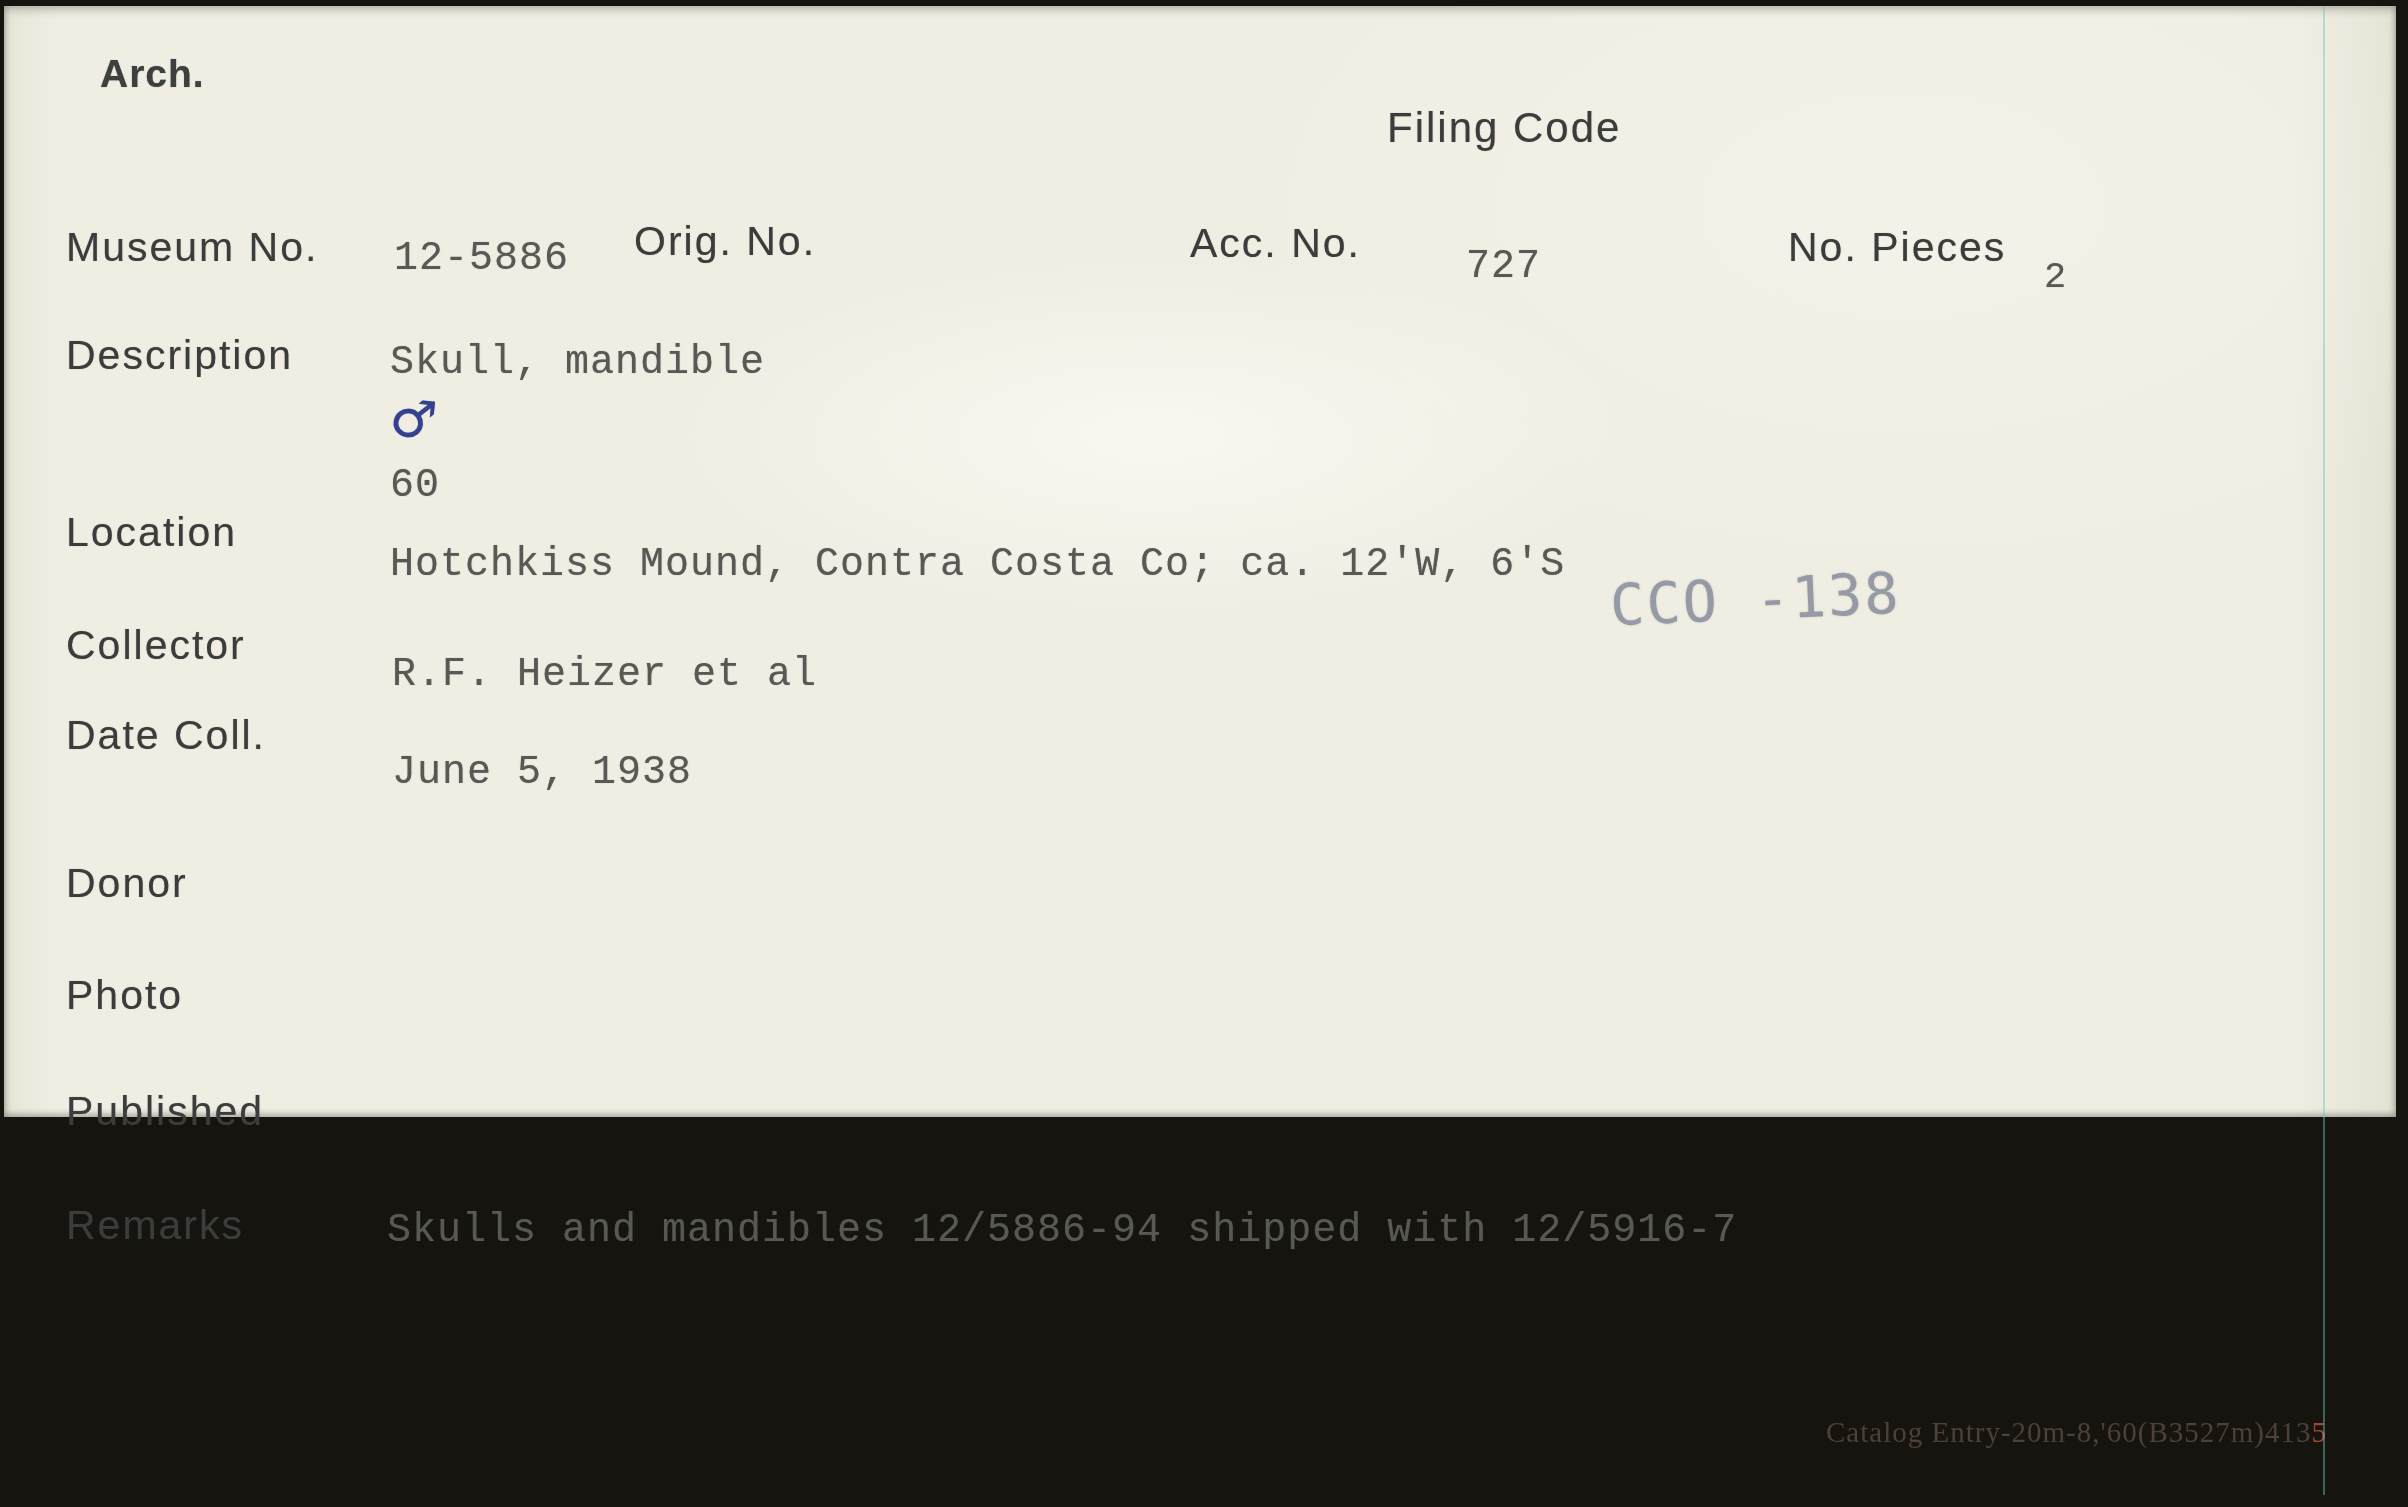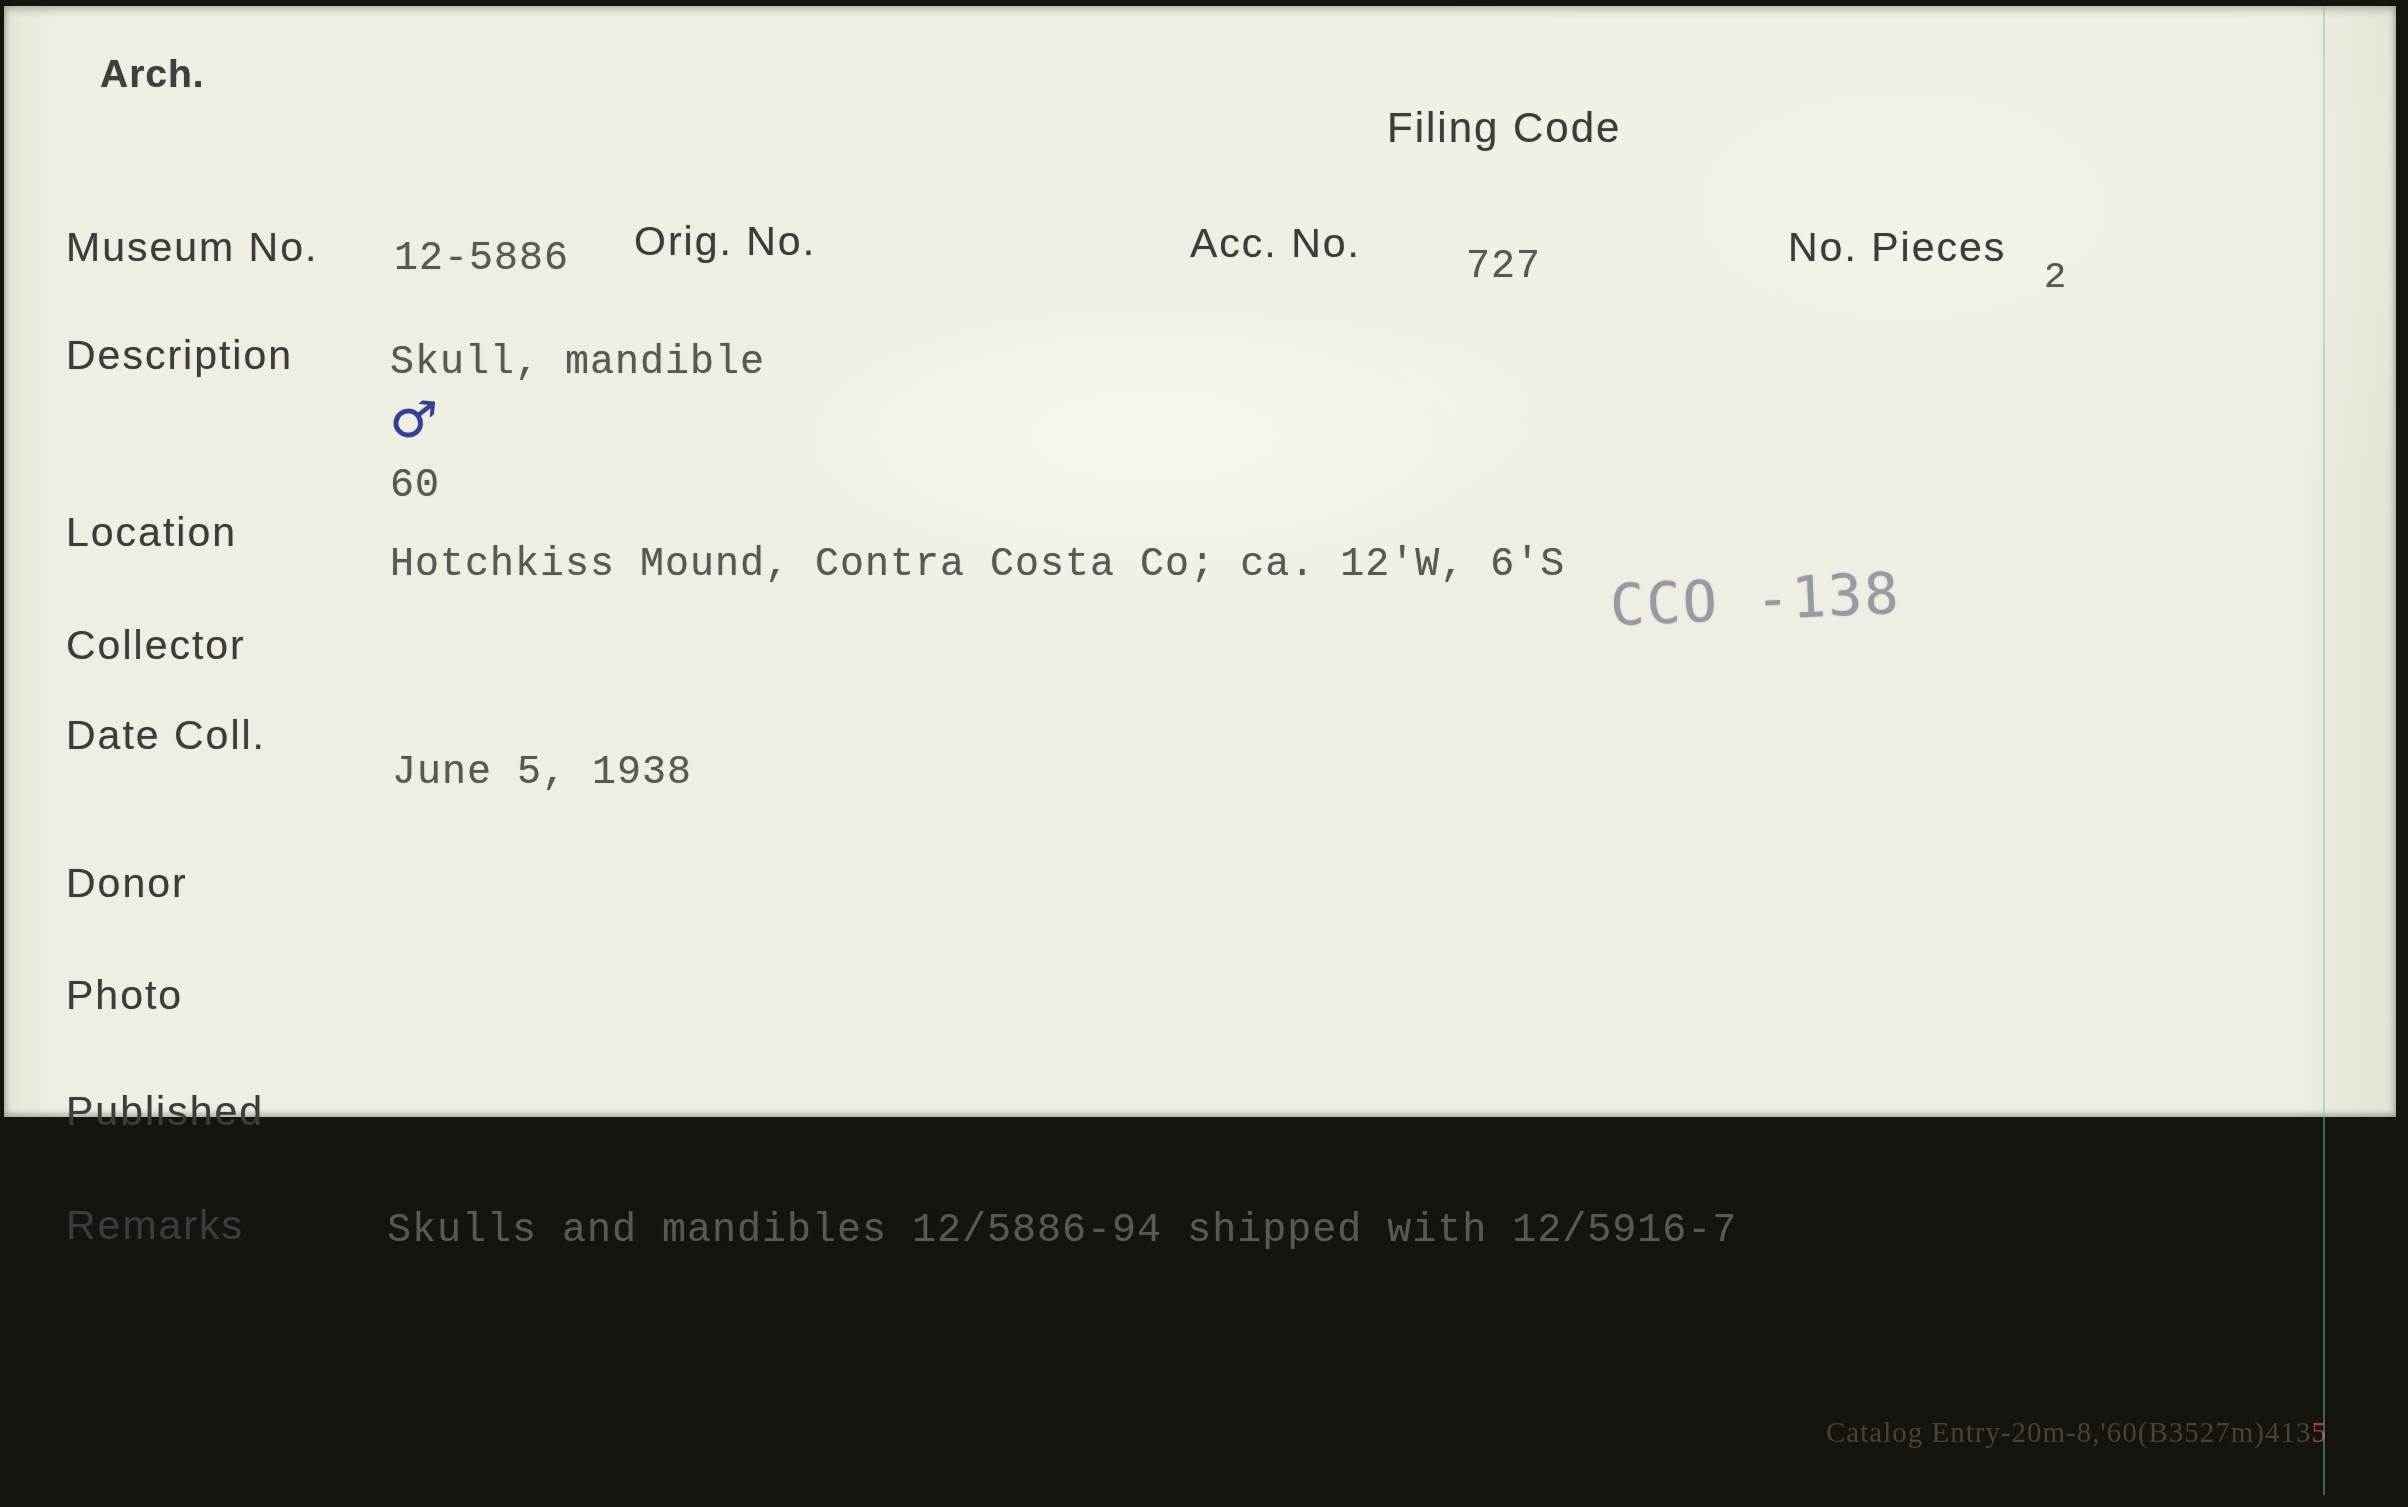--- a/index.html
+++ b/index.html
@@ -99,20 +99,21 @@
     <span class="male" style="margin-top:-10px;">♂</span>
     <span class="typed">60</span>
   </div>
 
   <div class="abs lbl" style="left:62px;top:503px;">Location</div>
   <div class="abs typed" style="left:386px;top:536px;">Hotchkiss Mound, Contra Costa Co; ca. 12'W, 6'S</div>
 
   <div class="abs cco" style="left:1606px;top:560px;">CCO -138</div>
 
   <div class="abs lbl" style="left:62px;top:616px;">Collector</div>
+  <div class="abs typed" style="left:388px;top:646px;">R.F. Heizer et al</div>
 
   <div class="abs lbl" style="left:62px;top:706px;">Date Coll.</div>
   <div class="abs typed" style="left:388px;top:744px;">June 5, 1938</div>
 
   <div class="abs lbl" style="left:62px;top:854px;">Donor</div>
 
   <div class="abs lbl" style="left:62px;top:966px;">Photo</div>
   <div class="abs typed" style="left:388px;top:980px;"></div>
 
   <div class="abs lbl" style="left:62px;top:1082px;">Published</div>

